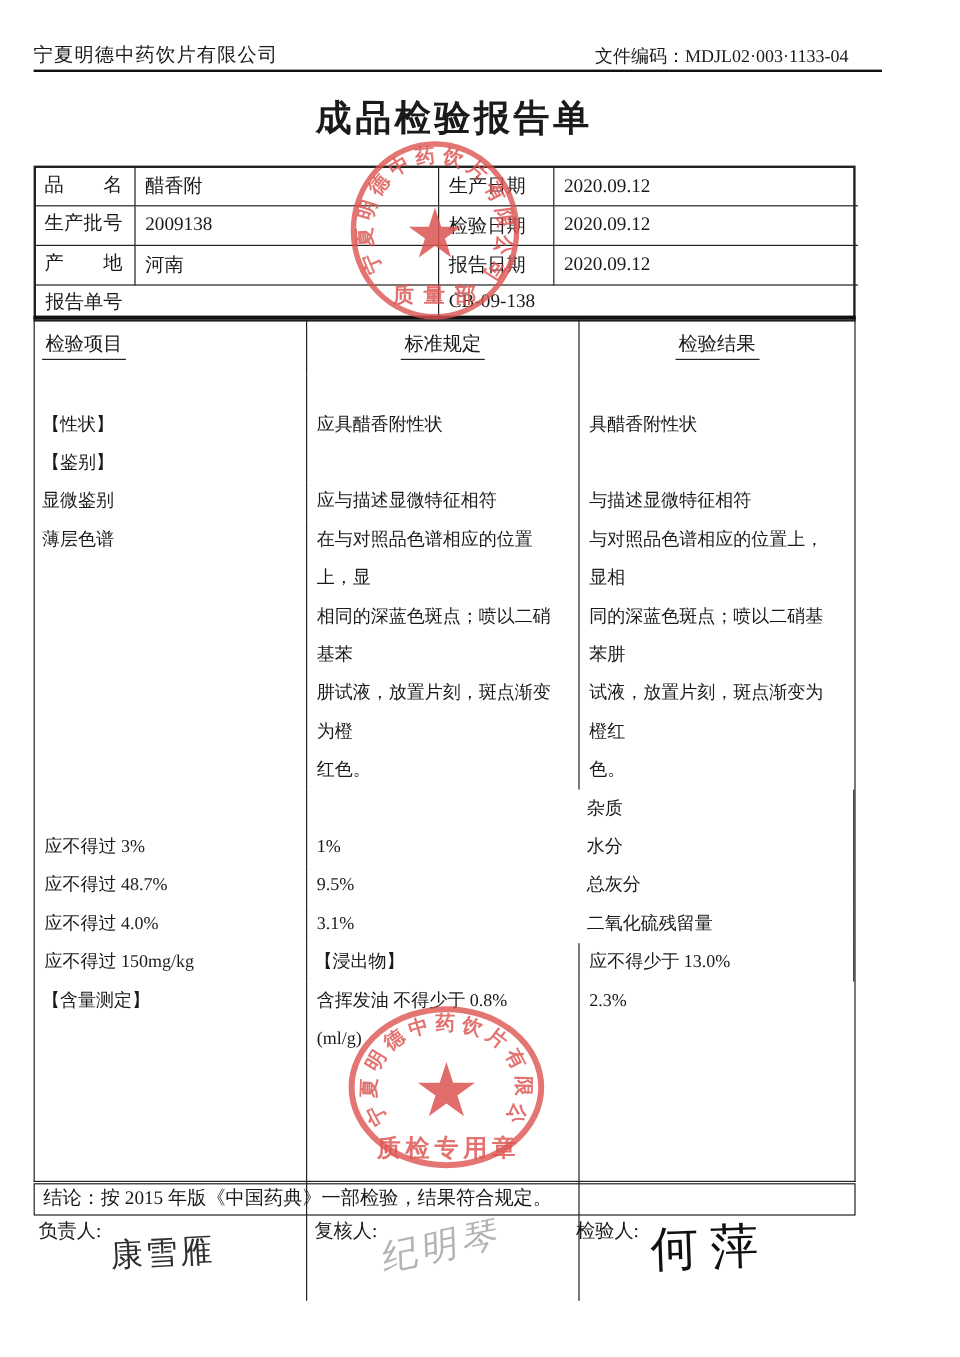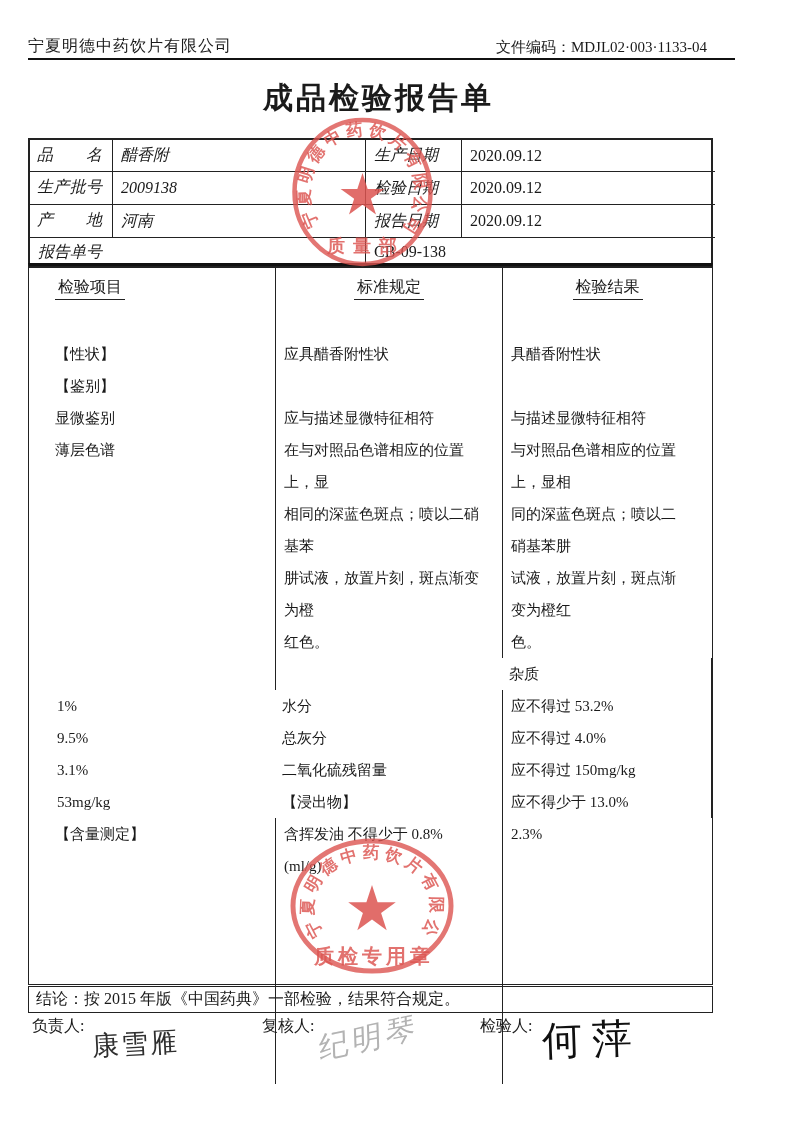--- a/index.html
+++ b/index.html
@@ -11,30 +11,30 @@
   .hdr-right{position:absolute;right:28px;top:38px;font-size:15px;}
   .hdr-rule{position:absolute;left:28px;top:58px;width:744px;height:2px;background:#111;}
   .title{position:absolute;left:36px;top:78px;width:685px;margin:0;text-align:center;
          font-size:30px;font-weight:bold;letter-spacing:3px;}
 
   
   .info{position:absolute;left:28px;top:138px;width:685px;border:2px solid #222;
         display:grid;grid-template-columns:83px 253px 96px 253px;grid-template-rows:32px 33px 33px 28px;
         box-sizing:border-box;}
   .info .cell{box-sizing:border-box;display:flex;align-items:center;font-size:16px;padding-left:8px;overflow:hidden;}
-  .info .br{border-right:1.5px solid #222;font-style:italic;}
+  .info .br{border-right:1.5px solid #222;}
   .info .bb{border-bottom:1.5px solid #222;}
   .info .jst{display:block;text-align:justify;text-align-last:justify;padding:0 10px 0 7px;line-height:30px;}
   .info .span2a{grid-column:1 / span 2;}
   .info .span2b{grid-column:3 / span 2;}
 
   
   .mt{position:absolute;left:28px;top:263px;width:685px;height:722px;box-sizing:border-box;
       border:1.5px solid #222;border-top:3.5px solid #111;}
-  .mt-head,.mt-body{display:grid;grid-template-columns:227px 227px 1fr;margin-left:20px;}
+  .mt-head,.mt-body{display:grid;grid-template-columns:227px 227px 1fr;}
   .mt-head{height:46px;}
   .mt-head .hc{box-sizing:border-box;display:flex;align-items:flex-start;justify-content:center;padding-top:11px;font-size:16px;}
   .mt-head .hc.first{justify-content:flex-start;padding-left:6px;}
   .mt .br2{border-right:1.5px solid #222;}
   .mt-body .cell{box-sizing:border-box;min-height:32px;line-height:32px;font-size:15px;
                  white-space:pre-wrap;padding-right:23px;overflow:hidden;}
   .mt-body .c1{padding-left:6px;}
   .mt-body .c2,.mt-body .c3{padding-left:8px;}
   .mt-body .pt{padding-top:26px;}
   .mt-body .filler{min-height:202px;}
@@ -120,33 +120,33 @@
 红色。</div>
       <div class="cell c3">与对照品色谱相应的位置上，显相
 同的深蓝色斑点；喷以二硝基苯肼
 试液，放置片刻，斑点渐变为橙红
 色。</div>
 
       <div class="cell c2 br2"></div>
       <div class="cell c3"></div>
 
       <div class="cell c1 br2">杂质</div>
+      <div class="cell c2 br2">应不得过 3%</div>
       <div class="cell c3">1%</div>
 
       <div class="cell c1 br2">水分</div>
-      <div class="cell c2 br2">应不得过 53.2%</div>
+      <div class="cell c2 br2">应不得过 48.7%</div>
       <div class="cell c3">9.5%</div>
 
       <div class="cell c1 br2">总灰分</div>
       <div class="cell c2 br2">应不得过 4.0%</div>
       <div class="cell c3">3.1%</div>
 
       <div class="cell c1 br2">二氧化硫残留量</div>
       <div class="cell c2 br2">应不得过 150mg/kg</div>
-      <div class="cell c3">53mg/kg</div>
 
       <div class="cell c1 br2">【浸出物】</div>
       <div class="cell c2 br2">应不得少于 13.0%</div>
 
       <div class="cell c1 br2">【含量测定】</div>
       <div class="cell c2 br2">含挥发油 不得少于 0.8%(ml/g)</div>
       <div class="cell c3">2.3%</div>
 
       <div class="cell c1 br2 filler"></div>
       <div class="cell c2 br2 filler"></div>

